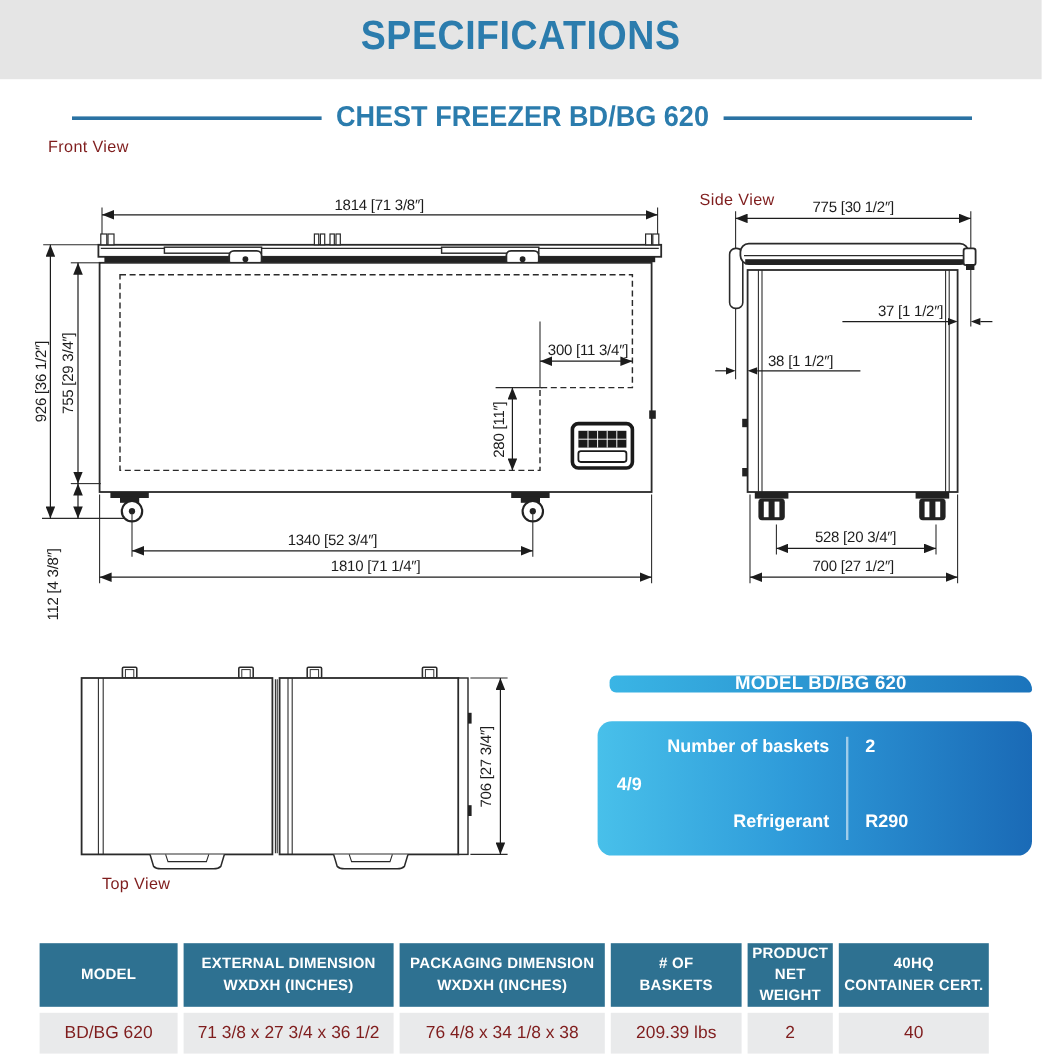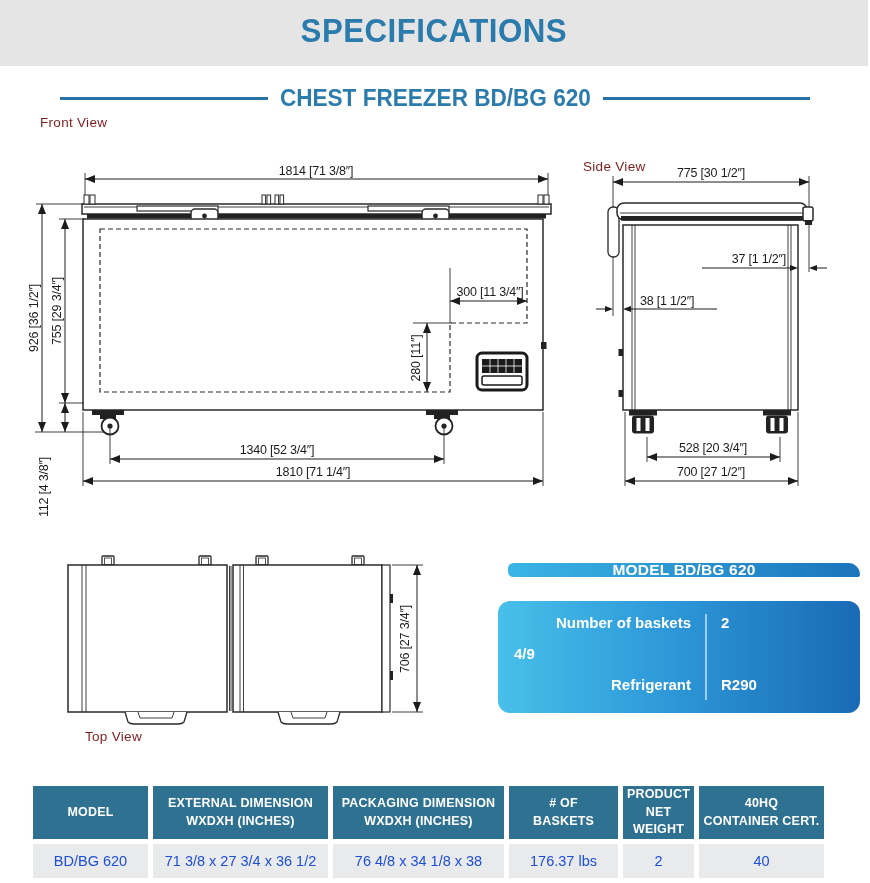--- a/index.html
+++ b/index.html
@@ -32,21 +32,21 @@
     background:linear-gradient(90deg,#48c0ea 0%, #2e9ad9 45%, #1a6ab6 100%); color:#fff; padding-top:13px; }
   .model-divider { position:absolute; left:207px; top:13px; height:86px; width:2px; background:rgba(255,255,255,.55); }
   .spec-row { display:flex; height:31px; align-items:flex-start; font-size:15px; }
   .spec-label { width:207px; text-align:right; padding-right:14px; font-weight:bold; }
   .spec-value { padding-left:16px; font-weight:bold; }
 
   
   .spec-table { left:33px; top:786px; display:grid; grid-template-columns:115px 175px 171px 109px 71px 125px; column-gap:5px; row-gap:5px; }
   .th { background:#2e7191; color:#fff; font-size:12.5px; font-weight:bold; height:53px;
     display:flex; align-items:center; justify-content:center; text-align:center; white-space:pre-line; line-height:1.4; letter-spacing:.2px; }
-  .td { background:#e9eaeb; color:#1d4ed8; font-size:14.5px; height:34px;
+  .td { background:#e9eaeb; color:#7f1d1d; font-size:14.5px; height:34px;
     display:flex; align-items:center; justify-content:center; text-align:center; }
 </style>
 </head>
 <body>
 
 <div id="stage">
 
   <div class="abs top-band">
     <div class="page-title">SPECIFICATIONS</div>
   </div>
@@ -324,18 +324,18 @@
     <div class="th"># OF
 BASKETS</div>
     <div class="th">PRODUCT NET
 WEIGHT</div>
     <div class="th">40HQ
 CONTAINER CERT.</div>
 
     <div class="td">BD/BG 620</div>
     <div class="td">71 3/8 x 27 3/4 x 36 1/2</div>
     <div class="td">76 4/8 x 34 1/8 x 38</div>
-    <div class="td">176.37 lbs</div>
+    <div class="td">209.39 lbs</div>
     <div class="td">2</div>
     <div class="td">40</div>
   </div>
 
 </div>
 
 </body></html>

